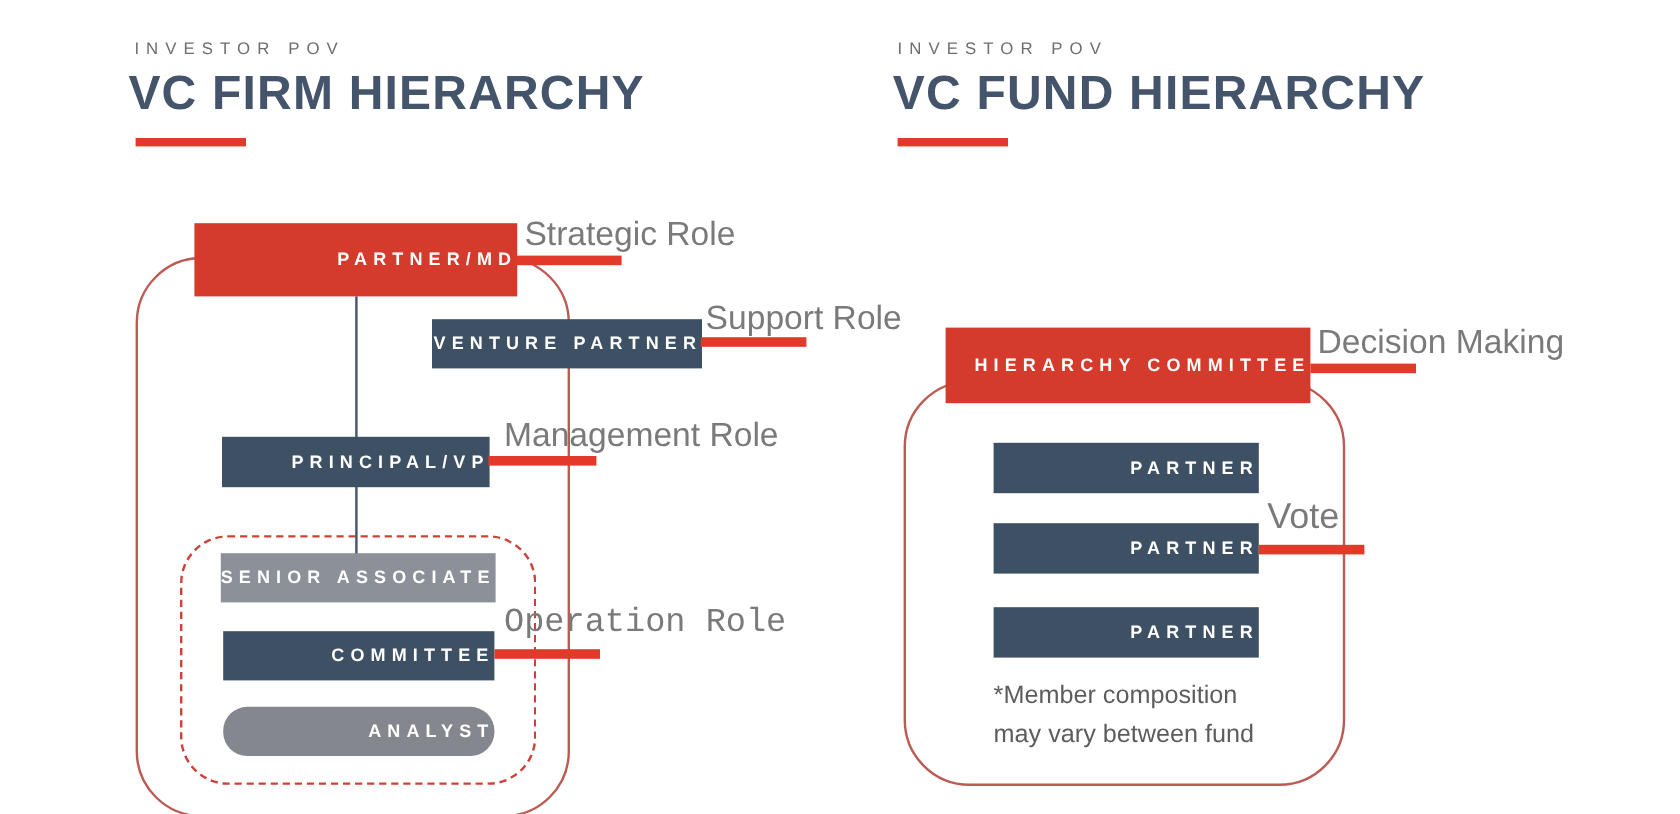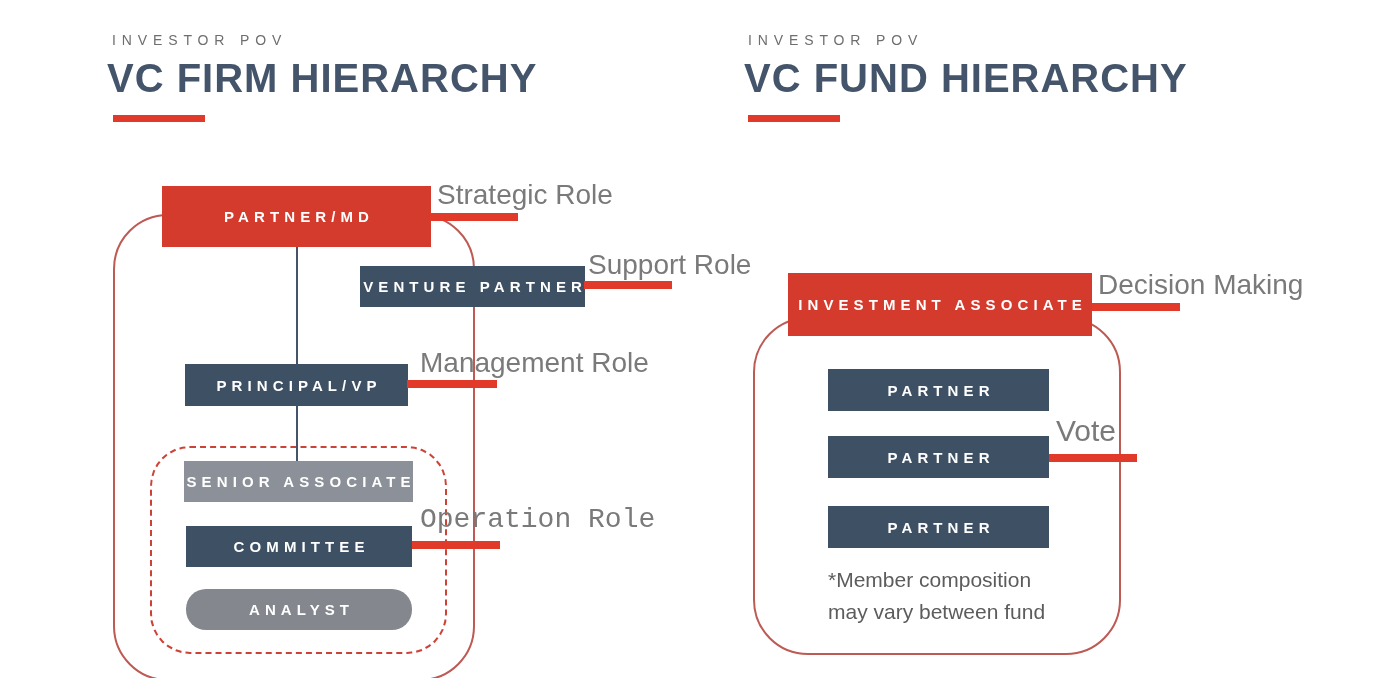--- a/index.html
+++ b/index.html
@@ -46,21 +46,21 @@
   .connector {
     position: absolute;
     width: 2px;
     background: var(--slate-title);
     z-index: 2;
   }
   .node {
     position: absolute;
     display: flex;
     align-items: center;
-    justify-content: center;
+    justify-content: flex-end;
     color: #ffffff;
     font-weight: bold;
     font-size: 15px;
     letter-spacing: 0.34em;
     text-indent: 0.34em;
     white-space: nowrap;
     z-index: 3;
   }
   .node.red  { background: var(--accent-red); }
   .node.navy { background: var(--navy); }
@@ -171,21 +171,21 @@
     <span>ANALYST</span>
   </div>
 
   <div class="eyebrow r-eyebrow">INVESTOR POV</div>
   <div class="big-title r-title">VC FUND HIERARCHY</div>
   <div class="title-underline r-underline"></div>
 
   <div class="frame r-frame"></div>
 
   <div class="node red r-ic">
-    <span>INVESTMENT ASSOCIATE</span>
+    <span>HIERARCHY COMMITTEE</span>
   </div>
   <div class="role-label r-decision-label">Decision Making</div>
   <div class="role-line r-decision-line"></div>
 
   <div class="node navy r-partner-1">
     <span>PARTNER</span>
   </div>
   <div class="node navy r-partner-2">
     <span>PARTNER</span>
   </div>

